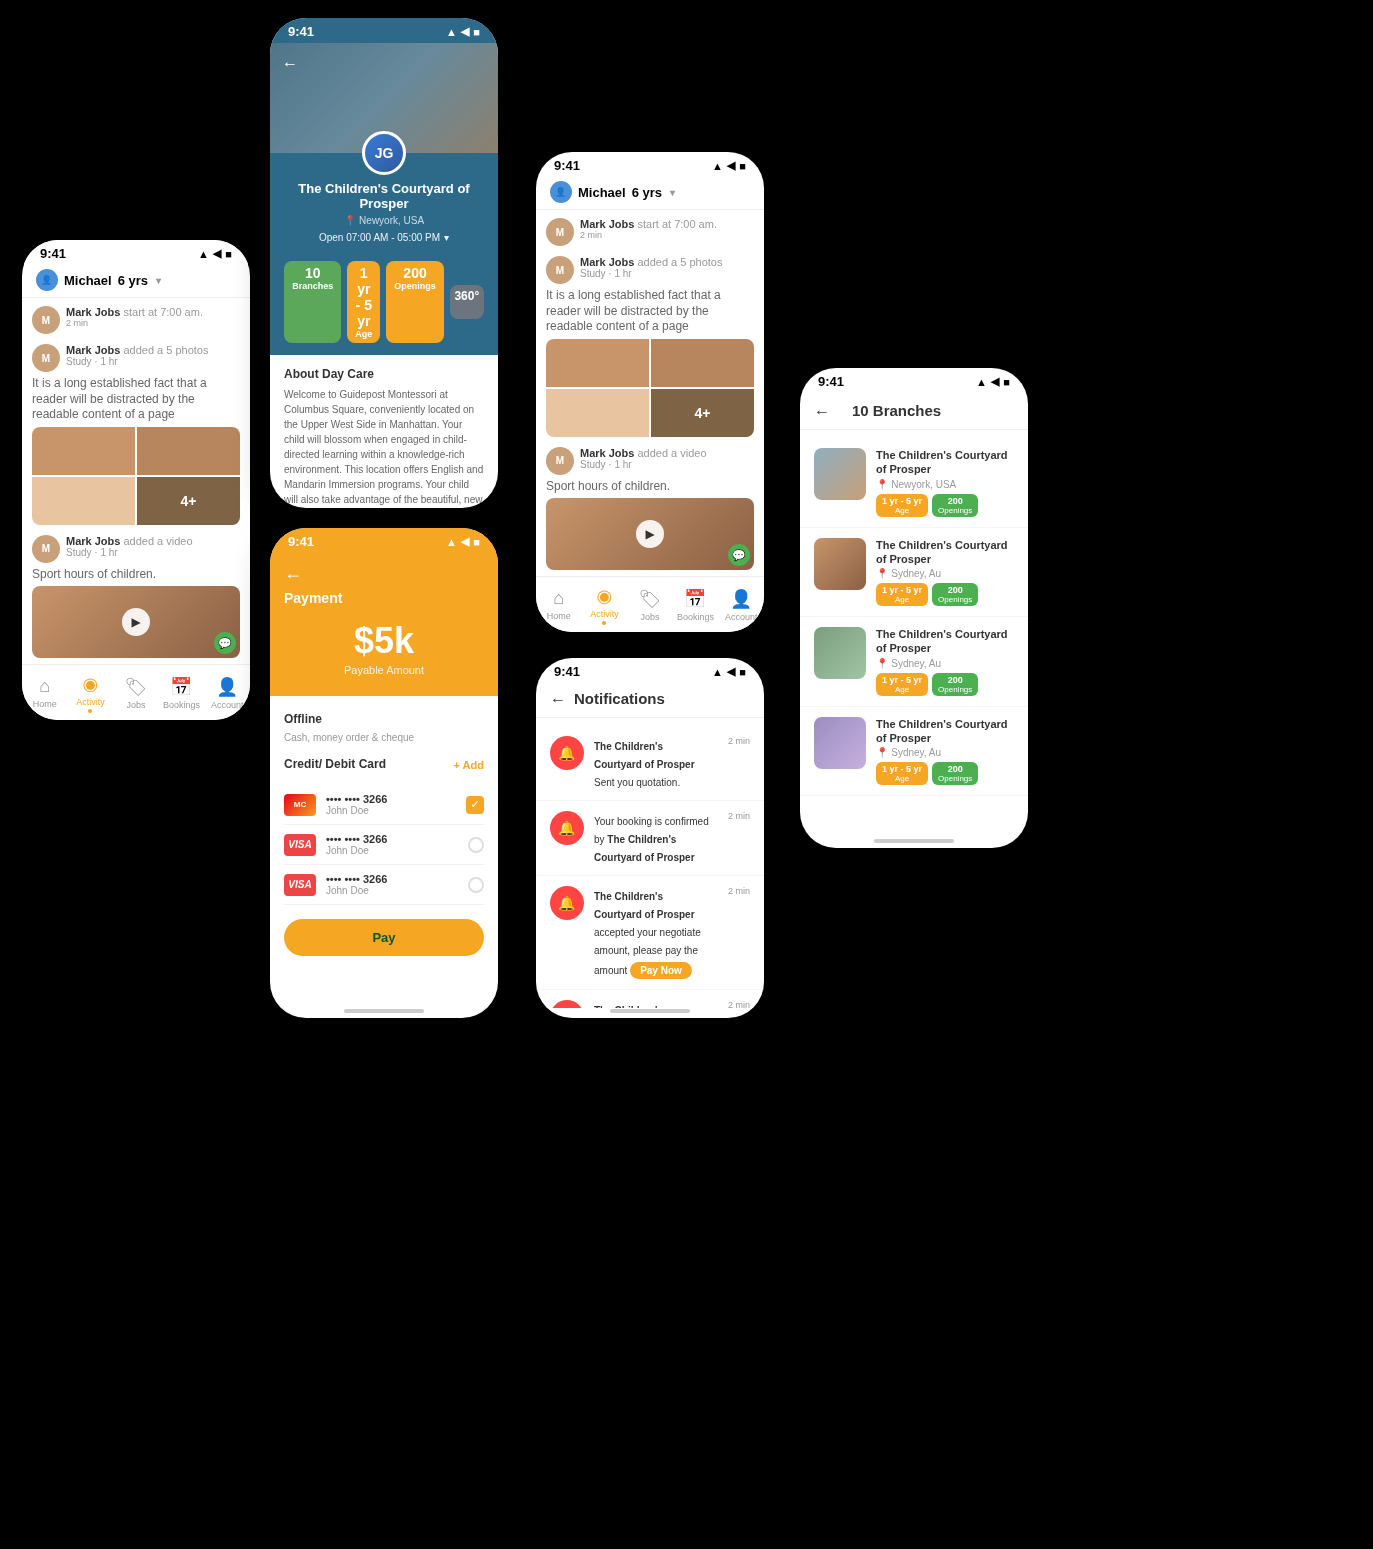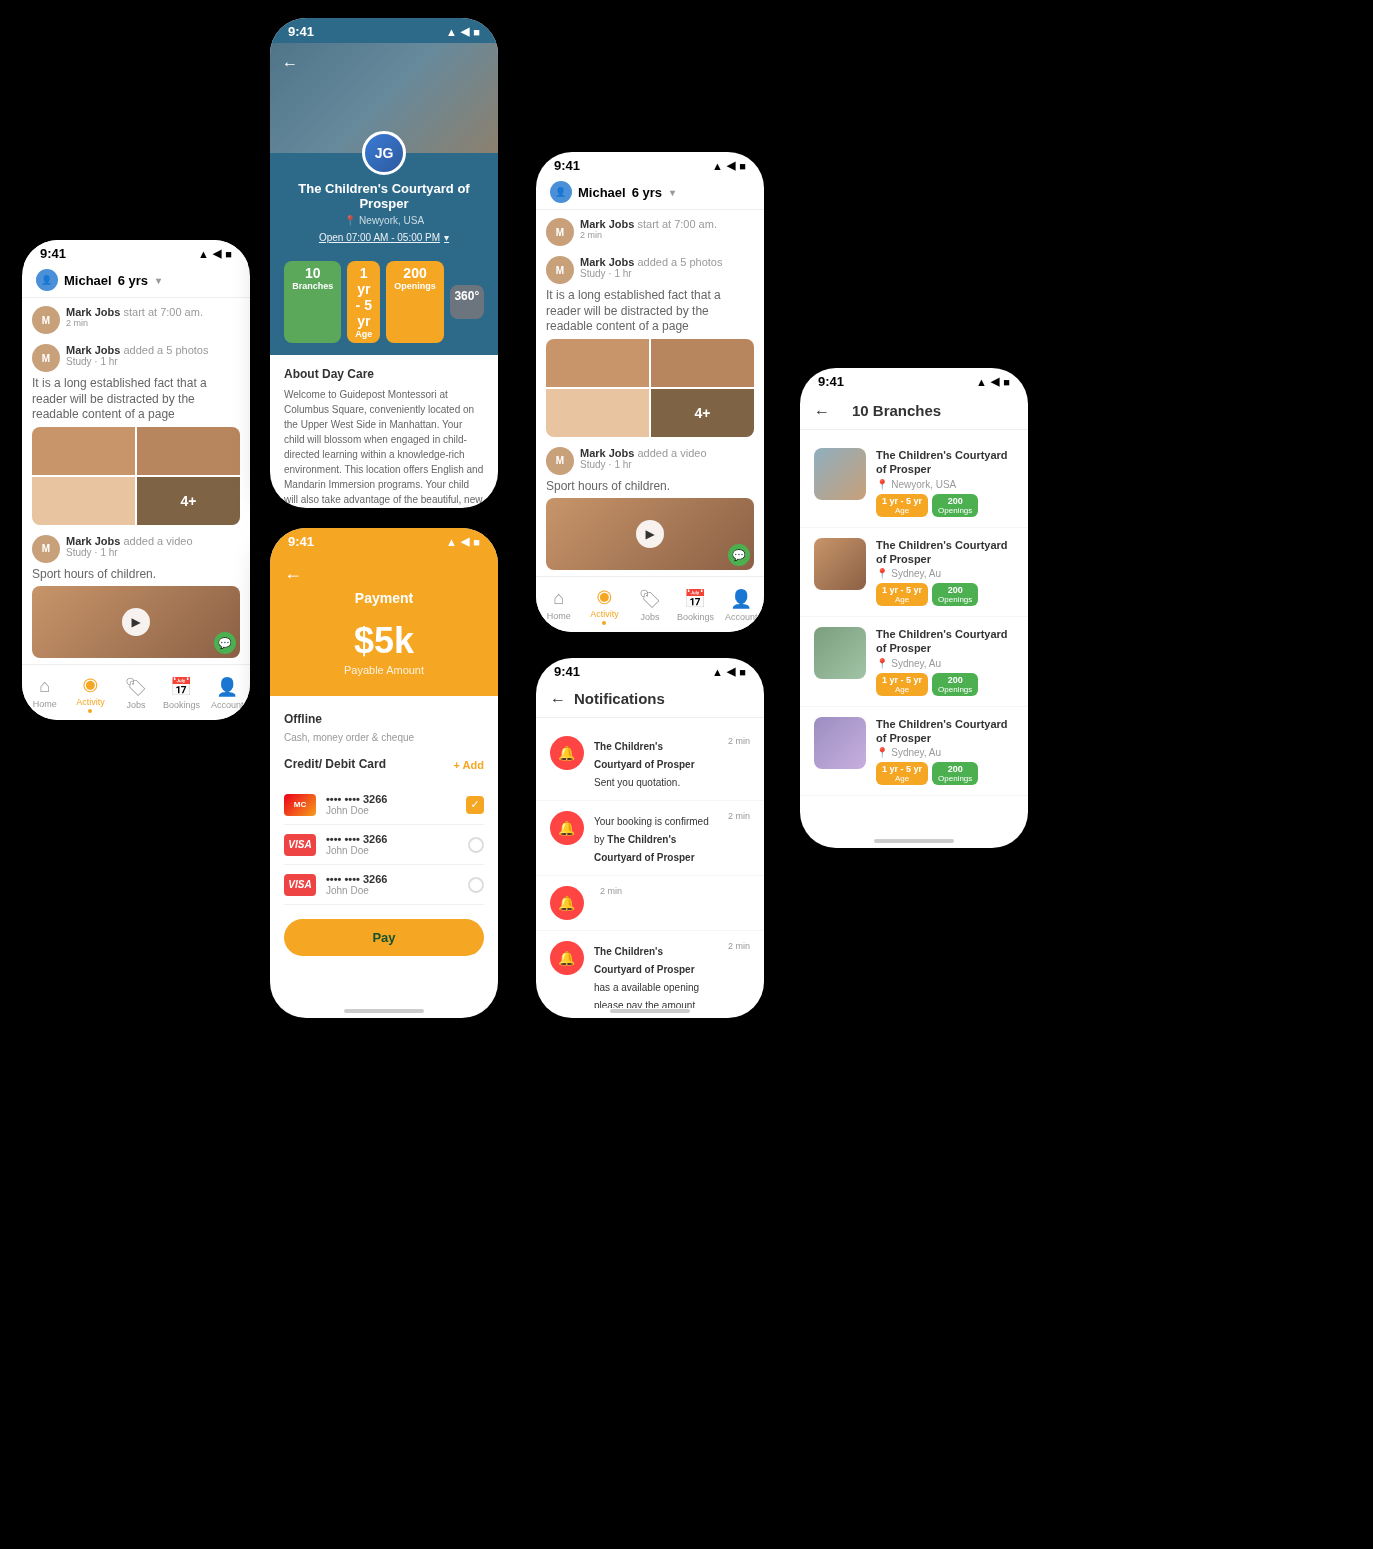--- a/index.html
+++ b/index.html
@@ -181,21 +181,21 @@
     .daycare-info {
       background: #2d6a8a;
       color: #fff;
       text-align: center;
       padding: 28px 12px 10px;
     }
     .daycare-name { font-size: 13px; font-weight: 700; margin-bottom: 4px; }
     .daycare-loc { font-size: 10px; color: rgba(255,255,255,0.75); margin-bottom: 6px; }
     .daycare-hours {
       font-size: 10px; color: rgba(255,255,255,0.9);
-      display: flex; align-items: center; justify-content: center; gap: 4px; text-decoration: underline;
+      display: flex; align-items: center; justify-content: center; gap: 4px;
     }
 
     .daycare-tags {
       background: #2d6a8a;
       display: flex; gap: 6px; justify-content: center;
       padding: 8px 24px 12px;
     }
     .tag {
       border-radius: 8px; padding: 4px 8px;
       text-align: center; font-size: 9px; color: #fff; font-weight: 600;
@@ -223,21 +223,21 @@
       width: 228px;
       height: 490px;
     }
 
     .payment-header {
       background: #F5A623;
       padding: 10px 14px 20px;
       color: #fff;
     }
     .payment-back { font-size: 18px; margin-bottom: 6px; }
-    .payment-title { text-align: center; font-size: 14px; font-weight: 600; margin-bottom: 14px; }
+    .payment-title { text-align: left; font-size: 14px; font-weight: 600; margin-bottom: 14px; }
     .payment-amount { text-align: center; font-size: 36px; font-weight: 700; }
     .payment-label { text-align: center; font-size: 11px; opacity: 0.85; margin-top: 2px; }
 
     .payment-body { padding: 12px 14px; }
     .payment-section-label { font-size: 12px; font-weight: 700; color: #333; margin-bottom: 6px; margin-top: 4px; }
     .payment-offline { font-size: 10px; color: #999; margin-bottom: 10px; }
     .payment-method-header {
       display: flex; justify-content: space-between; align-items: center;
       margin-bottom: 8px;
     }
@@ -720,20 +720,26 @@
       <div class="notif-body">
         <span class="notif-text">
           Your booking is confirmed by <strong>The Children's Courtyard of Prosper</strong>
         </span>
       </div>
       <span class="notif-time">2 min</span>
     </div>
 
     <div class="notif-item">
       <div class="notif-icon">🔔</div>
+      <div class="notif-body">
+        <span class="notif-text">
+          <strong>The Children's Courtyard of Prosper</strong> accepted your negotiate amount, please pay the amount
+        </span>
+        <div class="pay-now-btn">Pay Now</div>
+      </div>
       <span class="notif-time">2 min</span>
     </div>
 
     <div class="notif-item">
       <div class="notif-icon">🔔</div>
       <div class="notif-body">
         <span class="notif-text">
           <strong>The Children's Courtyard of Prosper</strong> has a available opening please pay the amount
         </span>
       </div>

